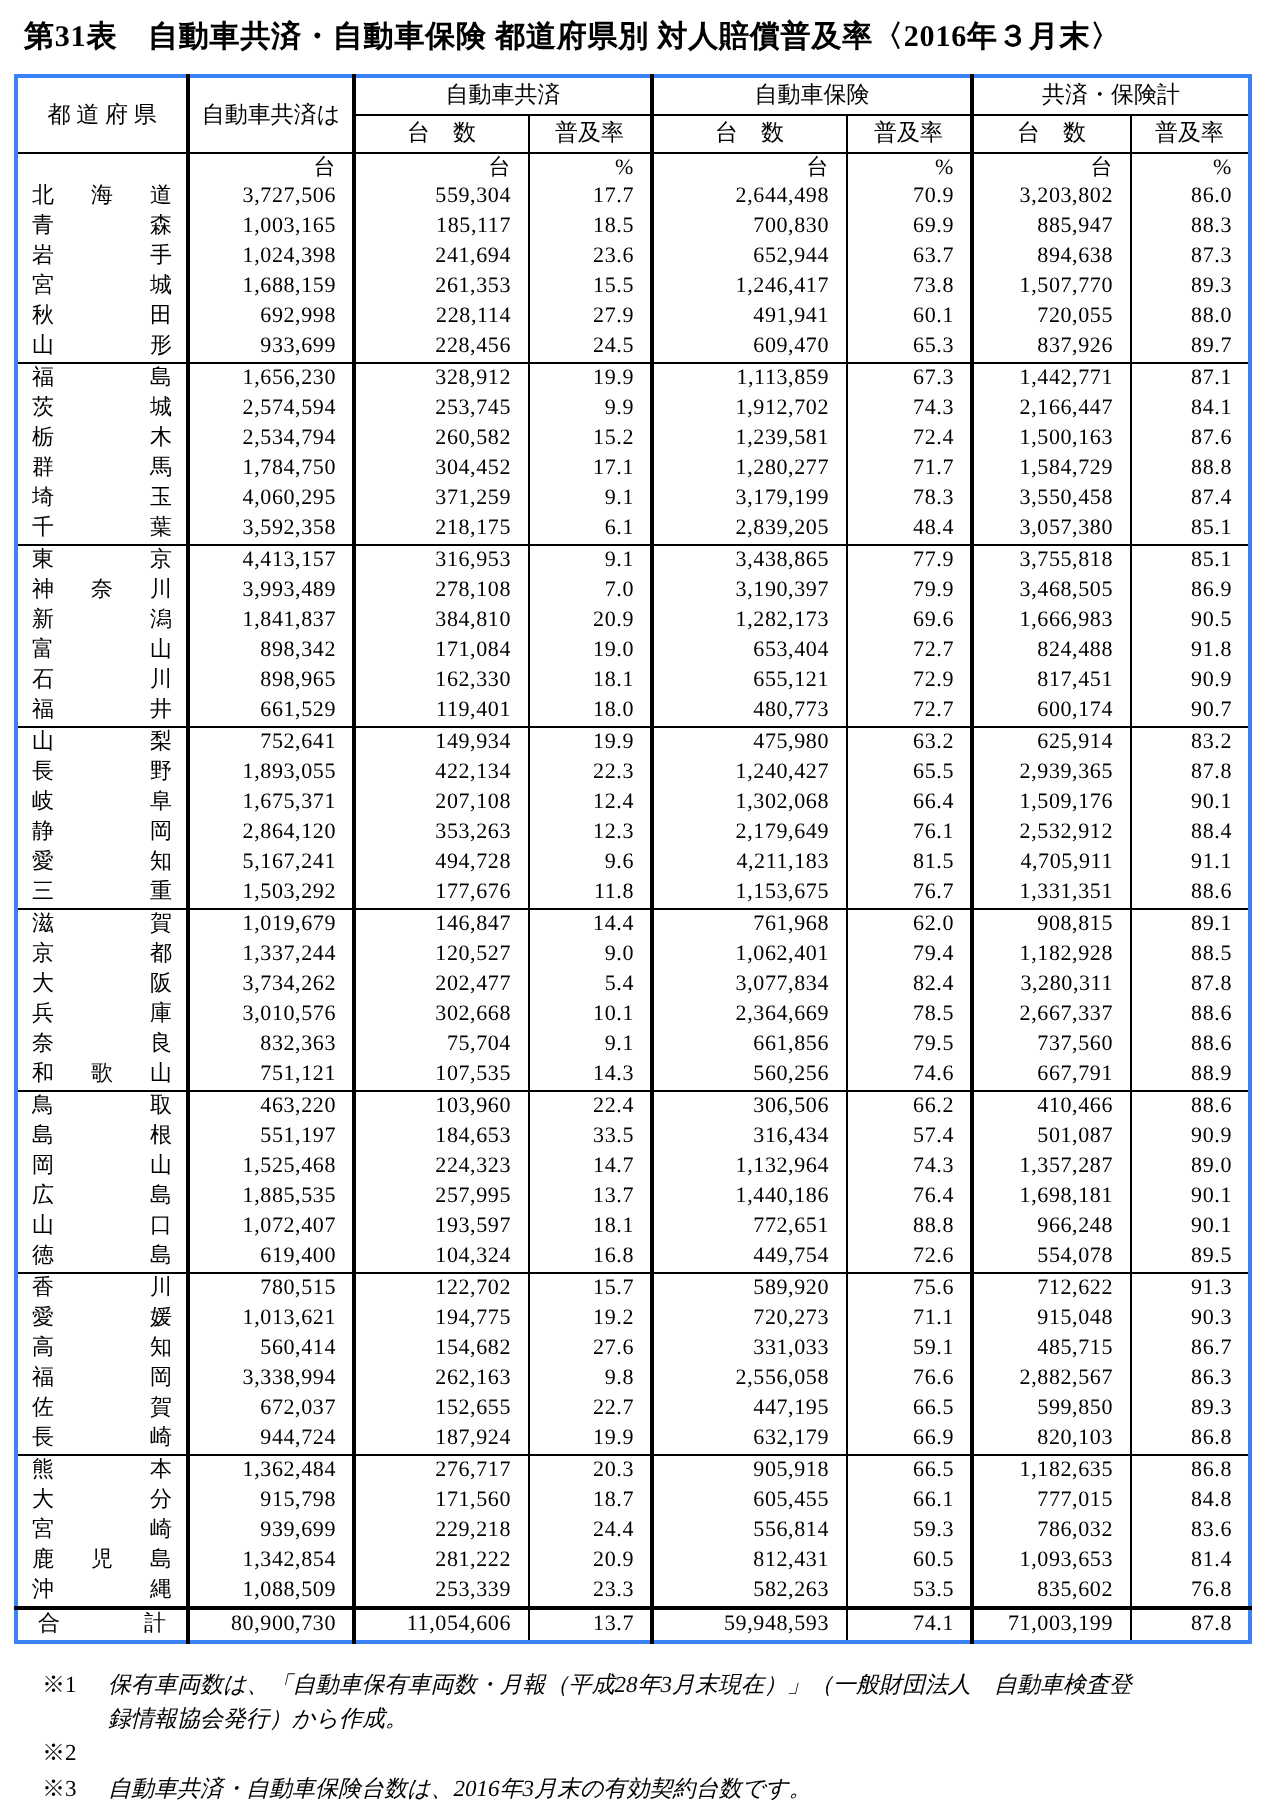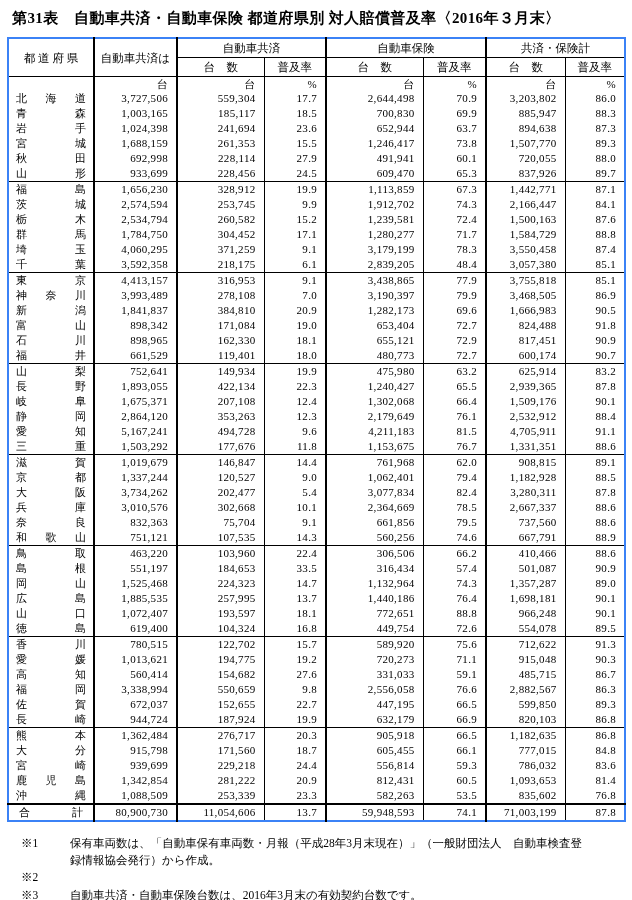--- a/index.html
+++ b/index.html
@@ -84,22 +84,23 @@
   .note-item {
     display: flex;
     line-height: 16.5px;
     margin-bottom: 1px;
   }
   .note-label {
     flex: 0 0 24px;
     white-space: nowrap;
   }
   .note-text {
-    margin-left: 25px;
+    margin-left: 9px;
     width: 514px;
+    font-style: italic;
   }
 </style>
 </head>
 <body>
 
 <div class="page">
 
   <div class="title">第31表　自動車共済・自動車保険 都道府県別 対人賠償普及率〈2016年３月末〉</div>
 
   <table class="stats">
@@ -730,21 +731,21 @@
       <td class="num">86.7</td>
     </tr>
         <tr>
       <td class="pref">
             <div class="pref-inner">
               <span>福</span>
               <span>岡</span>
             </div>
           </td>
       <td class="num">3,338,994</td>
-      <td class="num">550,659</td>
+      <td class="num">262,163</td>
       <td class="num">9.8</td>
       <td class="num">2,556,058</td>
       <td class="num">76.6</td>
       <td class="num">2,882,567</td>
       <td class="num">86.3</td>
     </tr>
         <tr>
       <td class="pref">
             <div class="pref-inner">
               <span>佐</span>

